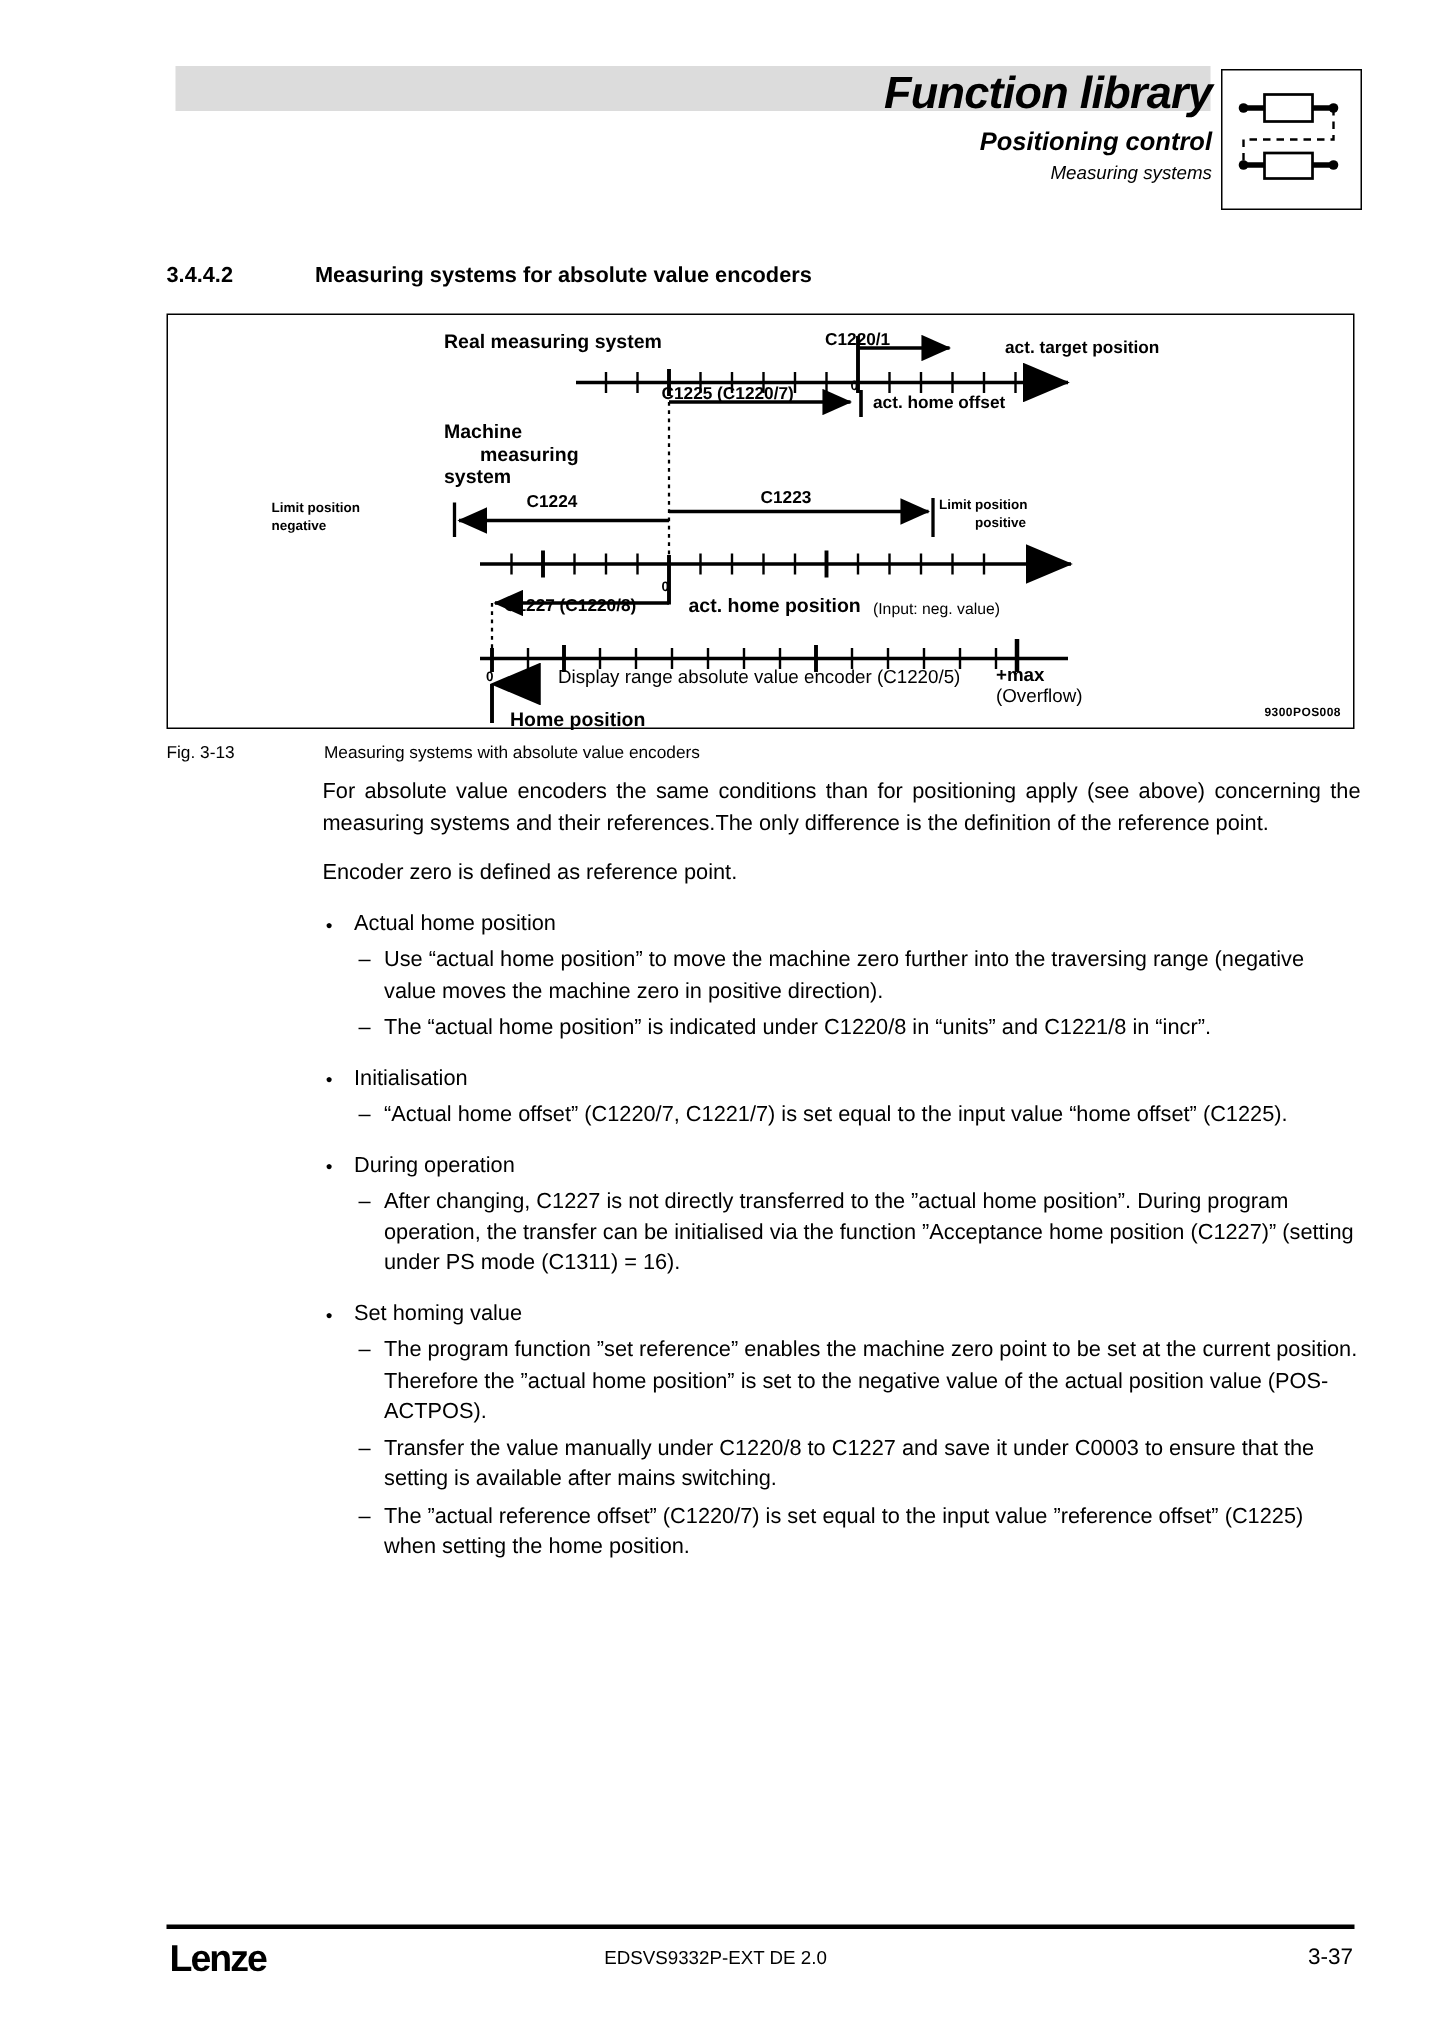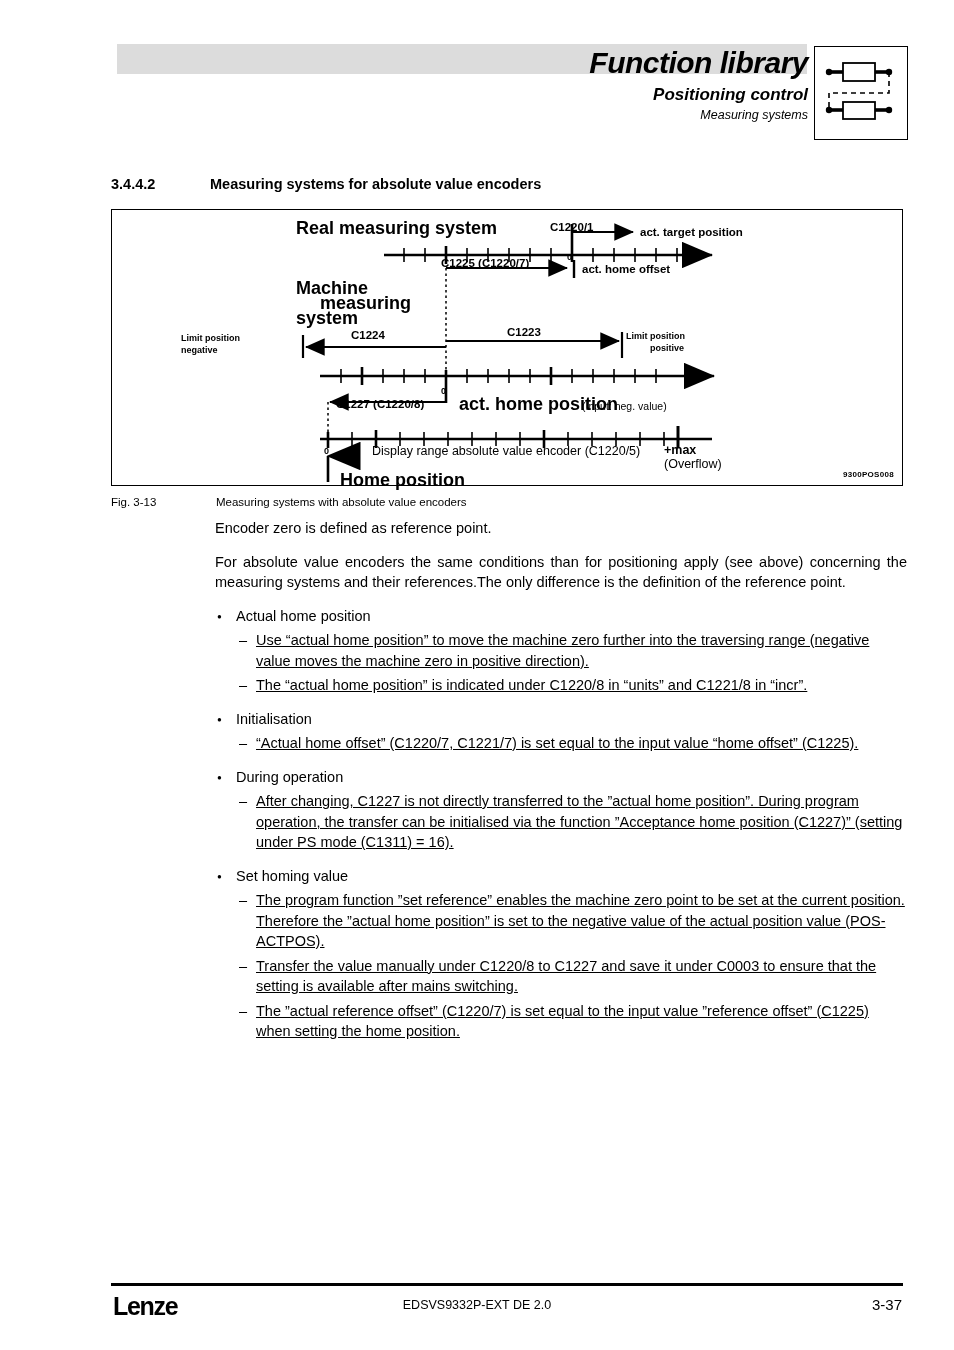--- a/index.html
+++ b/index.html
@@ -98,21 +98,21 @@
   }
   #figure-frame .lbl-reg {
     position: absolute;
     font-size: 10.5px;
     font-weight: normal;
     white-space: nowrap;
     line-height: 12px;
   }
   #figure-frame .lbl-big {
     position: absolute;
-    font-size: 18px;
+    font-size: 13px;
     font-weight: bold;
     white-space: nowrap;
     line-height: 16px;
   }
   #figure-frame .lbl-sm {
     position: absolute;
     font-size: 9px;
     font-weight: bold;
     white-space: nowrap;
     line-height: 11px;
@@ -167,21 +167,20 @@
     position: absolute;
     left: 2px;
     top: 0px;
     font-size: 8px;
     line-height: 21px;
   }
   ul.subitems {
     list-style: none;
     margin: 0;
     padding: 0;
-    text-decoration: underline;
   }
   ul.subitems > li.subitem {
     position: relative;
     padding-left: 41px;
     margin-bottom: 4px;
     text-align: left;
   }
   ul.subitems > li.subitem::before {
     content: "\2013";
     position: absolute;
@@ -345,21 +344,21 @@
     <line x1="552" y1="222" x2="552" y2="236" stroke="#000" stroke-width="1.6"></line>
 
     <line x1="566" y1="216" x2="566" y2="238" stroke="#000" stroke-width="3"></line>
 
     <line x1="216" y1="272" x2="216" y2="246" stroke="#000" stroke-width="2.6" marker-end="url(#ahbigup)"></line>
   </svg>
 
   <div class="lbl-big" style="left:184px; top:10px;">Real measuring system</div>
 
   <div class="lbl" style="left:438px; top:11px;">C1220/1</div>
-  <div class="lbl" style="left:528px; top:16px;">act. target position</div>
+  <div class="lbl" style="left:558px; top:16px;">act. target position</div>
 
   <div class="lbl" style="left:329px; top:47px;">C1225  (C1220/7)</div>
   <div class="lbl-sm" style="left:455px; top:42px;">0</div>
   <div class="lbl" style="left:470px; top:53px;">act. home offset</div>
 
   <div class="lbl-big" style="left:184px; top:70px;">Machine</div>
   <div class="lbl-big" style="left:184px; top:85px;padding-left:24px;">measuring</div>
   <div class="lbl-big" style="left:184px; top:100px;">system</div>
 
   <div class="lbl-sm" style="left:69px; top:123px;">Limit position</div>
@@ -383,22 +382,22 @@
   <div class="lbl-big" style="left:228px; top:262px;">Home position</div>
 
   <div id="figure-id">9300POS008</div>
 </div>
 
 <div id="fig-caption">
   <span class="figno">Fig. 3-13</span><span>Measuring systems with absolute value encoders</span>
 </div>
 
 <div id="body-text">
+  <p class="para">For absolute value encoders the same conditions than for positioning apply (see above) concerning the measuring systems and their references.The only difference is the definition of the reference point.</p>
   <p class="para nojust">Encoder zero is defined as reference point.</p>
-  <p class="para">For absolute value encoders the same conditions than for positioning apply (see above) concerning the measuring systems and their references.The only difference is the definition of the reference point.</p>
 
   <ul class="bullets">
     <li class="bullet-group">
       <div class="bullet-head">Actual home position</div>
       <ul class="subitems">
         <li class="subitem">Use “actual home position” to move the machine zero further into the traversing range (negative value moves the machine zero in positive direction).</li>
         <li class="subitem">The “actual home position” is indicated under C1220/8 in “units” and C1221/8 in “incr”.</li>
       </ul>
     </li>
     <li class="bullet-group">

